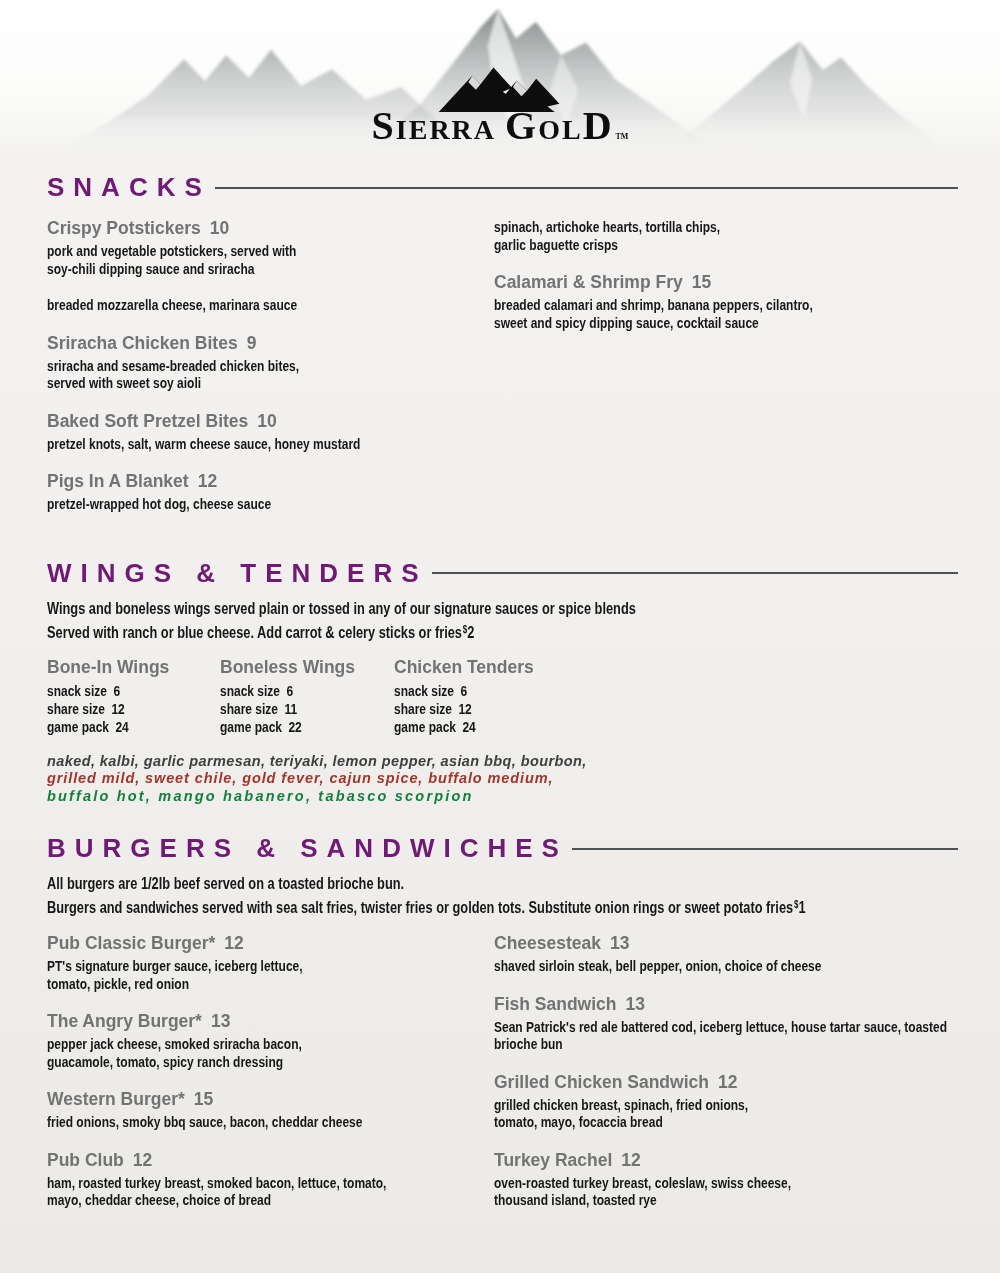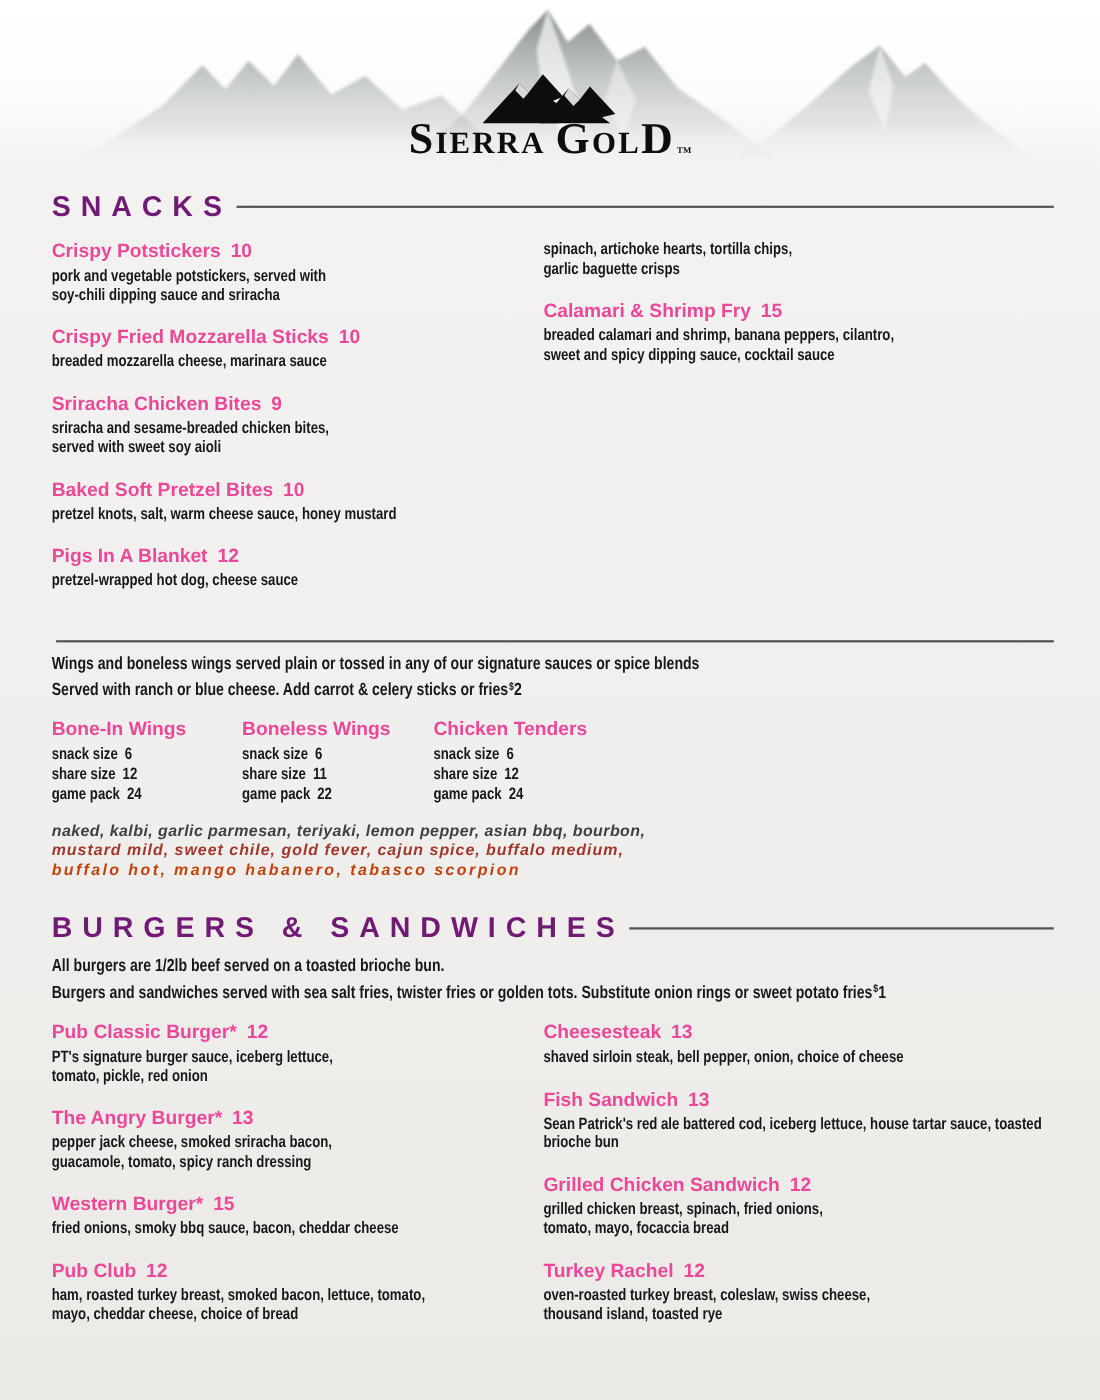--- a/index.html
+++ b/index.html
@@ -26,21 +26,21 @@
   .shead{display:flex;align-items:center;}
   .shead h2{margin:0;font-size:26px;font-weight:700;letter-spacing:9px;color:#701a75;white-space:nowrap;}
   .rule{flex:1;height:2px;background:#4e5253;margin-left:4px;}
   #sec-snacks .shead{margin-top:14px;}
   #sec-wings{margin-top:26px;}
   #sec-burgers{margin-top:28px;}
 
   .cols{display:grid;grid-template-columns:447px 1fr;margin-top:15px;align-items:start;}
   .item{margin-bottom:19px;}
   .item .title{margin-bottom:3px;}
-  .iname,.iprice,.wname{color:#ec4899;font-weight:700;font-size:17.5px;}
+  .iname,.iprice,.wname{color:#737373;font-weight:700;font-size:17.5px;}
   .iprice{margin-left:9px;}
 
   .cond{transform:scaleX(0.8);transform-origin:0 50%;white-space:nowrap;}
   .desc{font-size:15px;line-height:17.5px;font-weight:700;}
   .addon{font-size:14.5px;line-height:17px;font-weight:700;color:#c0242c;margin-top:2px;}
 
   .intro{margin-top:9px;}
   .intro-line{font-size:16px;line-height:21px;font-weight:700;}
   .sup{font-size:10px;vertical-align:5px;margin-left:1px;}
 
@@ -109,21 +109,20 @@
       <div class="rule"></div>
     </div>
     <div class="cols" id="snacks-cols">
         <div class="col">
           <div class="item">
             <div class="title"><span class="iname">Crispy Potstickers</span><span class="iprice">10</span></div>
             <div class="cond desc">pork and vegetable potstickers, served with</div>
             <div class="cond desc">soy-chili dipping sauce and sriracha</div>
           </div>
           <div class="item">
-            <div class="title"><span class="iname">Crispy Fried Mozzarella Sticks</span><span class="iprice">10</span></div>
             <div class="cond desc">breaded mozzarella cheese, marinara sauce</div>
           </div>
           <div class="item">
             <div class="title"><span class="iname">Sriracha Chicken Bites</span><span class="iprice">9</span></div>
             <div class="cond desc">sriracha and sesame-breaded chicken bites,</div>
             <div class="cond desc">served with sweet soy aioli</div>
           </div>
           <div class="item">
             <div class="title"><span class="iname">Baked Soft Pretzel Bites</span><span class="iprice">10</span></div>
             <div class="cond desc">pretzel knots, salt, warm cheese sauce, honey mustard</div>
@@ -142,20 +141,21 @@
             <div class="title"><span class="iname">Calamari &amp; Shrimp Fry</span><span class="iprice">15</span></div>
             <div class="cond desc">breaded calamari and shrimp, banana peppers, cilantro,</div>
             <div class="cond desc">sweet and spicy dipping sauce, cocktail sauce</div>
           </div>
         </div>
       </div>
   </section>
 
   <section id="sec-wings">
     <div class="shead">
+      <h2>WINGS &amp; TENDERS</h2>
       <div class="rule"></div>
     </div>
     <div class="intro">
       <div class="cond intro-line">Wings and boneless wings served plain or tossed in any of our signature sauces or spice blends</div>
       <div class="cond intro-line"><span>Served with ranch or blue cheese. Add carrot &amp; celery sticks or fries</span><span class="sup">$</span><span>2</span></div>
     </div>
     <div class="wings-grid" id="wings-grid">
         <div class="wvar">
           <span class="wname">Bone-In Wings</span>
           <div class="cond wrow"><span class="wlabel">snack size</span><span class="wval">6</span></div>
@@ -170,22 +170,22 @@
         </div>
         <div class="wvar">
           <span class="wname">Chicken Tenders</span>
           <div class="cond wrow"><span class="wlabel">snack size</span><span class="wval">6</span></div>
           <div class="cond wrow"><span class="wlabel">share size</span><span class="wval">12</span></div>
           <div class="cond wrow"><span class="wlabel">game pack</span><span class="wval">24</span></div>
         </div>
       </div>
     <div class="sauces" id="sauces">
         <div class="sauce" style="color: #404040; letter-spacing: 0.4px;">naked, kalbi, garlic parmesan, teriyaki, lemon pepper, asian bbq, bourbon,</div>
-        <div class="sauce" style="color: rgb(162, 54, 42); letter-spacing: 0.9px;">mustard mild, sweet chile, gold fever, cajun spice, buffalo medium,</div>
-        <div class="sauce" style="color: #c2410c; letter-spacing: 2.2px;">buffalo hot, mango habanero, tabasco scorpion</div>
+        <div class="sauce" style="color: rgb(162, 54, 42); letter-spacing: 0.9px;">grilled mild, sweet chile, gold fever, cajun spice, buffalo medium,</div>
+        <div class="sauce" style="color: #15803d; letter-spacing: 2.2px;">buffalo hot, mango habanero, tabasco scorpion</div>
       </div>
   </section>
 
   <section id="sec-burgers">
     <div class="shead">
       <h2>BURGERS &amp; SANDWICHES</h2>
       <div class="rule"></div>
     </div>
     <div class="intro">
       <div class="cond intro-line">All burgers are 1/2lb beef served on a toasted brioche bun.</div>

